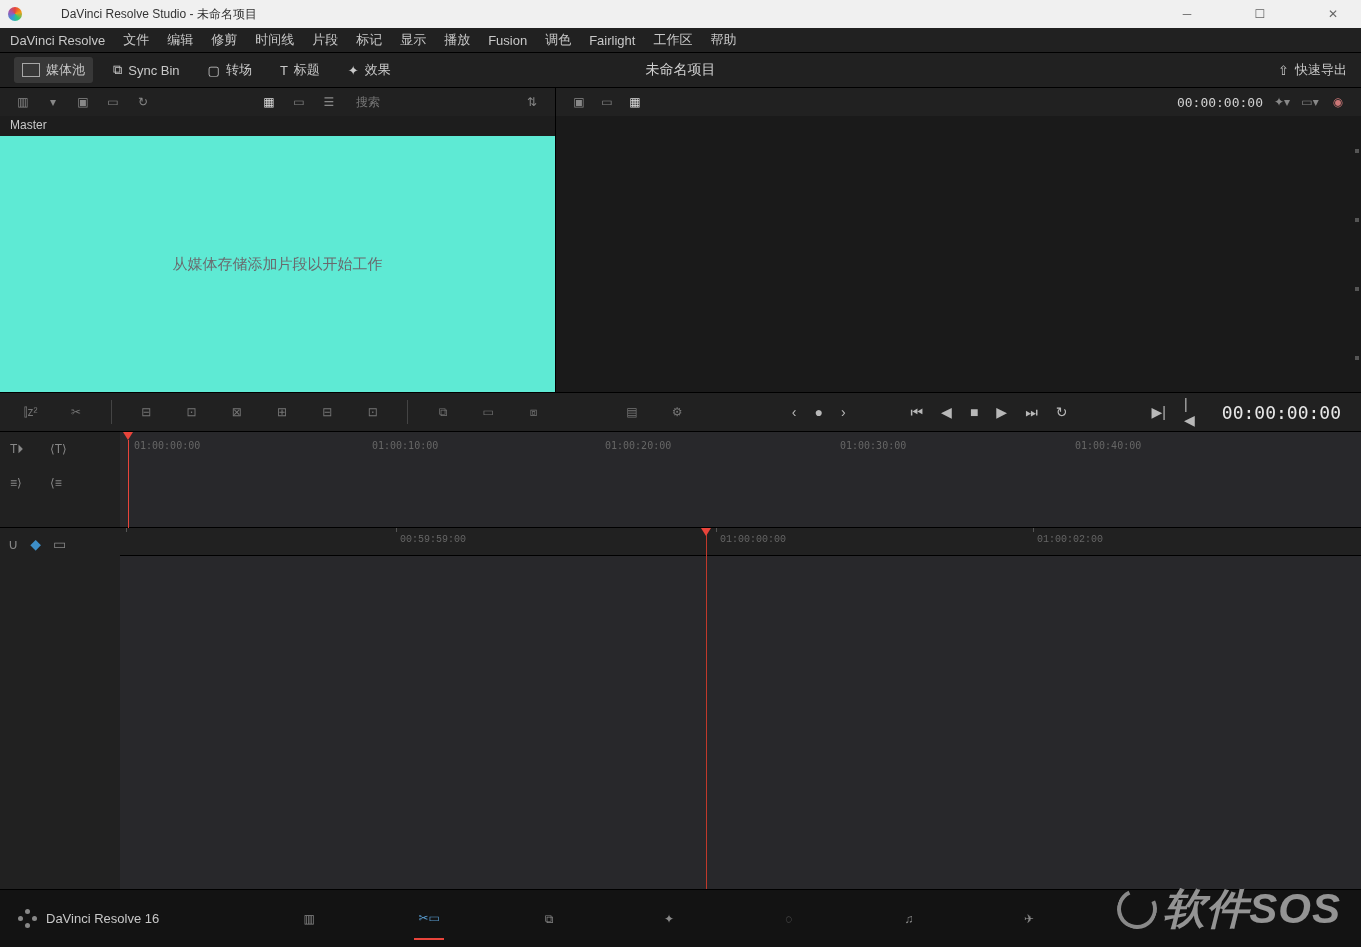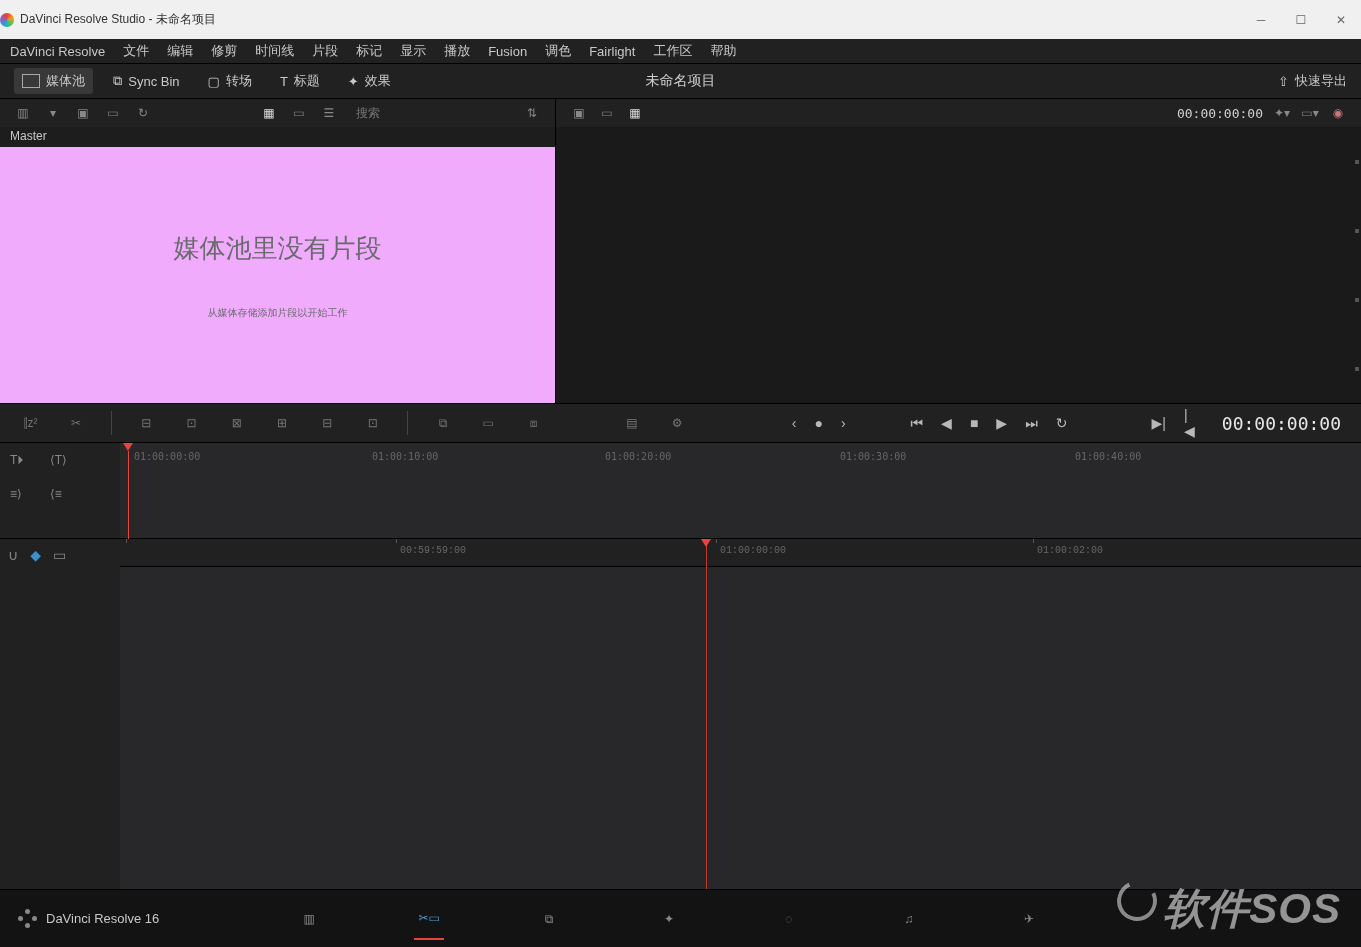--- a/index.html
+++ b/index.html
@@ -1,41 +1,41 @@
 <!DOCTYPE html>
 <html><head>
 <meta charset="utf-8">
 <style>
 * { margin:0; padding:0; box-sizing:border-box; user-select:none; }
 body { width:1361px; height:947px; background:#151515; font-family:"Microsoft YaHei",Arial,sans-serif; color:#b8b8b8; font-size:12px; overflow:hidden; position:relative; }
-.titlebar { height:39px; background:#f0f0f0; display:flex; align-items:center; padding:0 0; color:#333; }
+.titlebar { height:28px; background:#f0f0f0; display:flex; align-items:center; padding:0 8px; color:#333;gap:33px; }
 .titlebar .logo { width:14px; height:14px; border-radius:50%; background:conic-gradient(#e8443b,#f39c12,#2ecc71,#3498db,#9b59b6,#e8443b); margin-right:6px; }
 .titlebar .title { flex:1; font-size:12px; }
 .titlebar .winbtn { width:40px; height:28px; display:flex; align-items:center; justify-content:center; color:#666; }
 .menubar { height:24px; background:#212121; display:flex; align-items:center; padding:0 10px; gap:18px; color:#c8c8c8; font-size:13px; }
 .menubar div { cursor:default; }
 .toolbar1 { height:36px; background:#212121; border-top:1px solid #000; border-bottom:1px solid #000; display:flex; align-items:center; padding:0 14px; }
 .toolbtn { display:flex; align-items:center; gap:6px; padding:4px 8px; color:#c8c8c8; margin-right:12px; font-size:13px; }
 .toolbtn.active { background:#383838; border-radius:3px; }
 .toolicon { width:18px; height:14px; border:1px solid #a8a8a8; display:inline-block; position:relative; }
 .spacer { flex:1; }
 .project-title { position:absolute; left:50%; transform:translateX(-50%); color:#d0d0d0; font-size:14px; }
 .export-btn { display:flex; align-items:center; gap:6px; color:#c8c8c8; font-size:13px; }
 .row2 { height:28px; background:#212121; display:flex; }
 .row2-left { width:556px; display:flex; align-items:center; padding:0 14px; gap:12px; border-right:1px solid #000;}
 .row2-right { flex:1; display:flex; align-items:center; padding:0 14px; gap:10px; position:relative;}
 .small-icon { width:18px; height:14px; color:#888; display:flex; align-items:center; justify-content:center; }
 .search-box { flex:1; background:transparent; border:none; color:#888; font-size:12px; outline:none; margin-left:6px;}
 .tc-display { color:#d0d0d0; font-family:monospace; font-size:13px; margin-left:auto;}
 .body-split { display:flex; height:276px; }
-.media-pool { width:556px; background:#f0abfc; border-right:1px solid #000; display:flex; flex-direction:column;}
+.media-pool { width:556px; background:#5eead4; border-right:1px solid #000; display:flex; flex-direction:column;}
 .master-hdr { height:20px; background:#1d1d1d; padding:2px 10px; color:#c8c8c8; font-size:12px; }
 .media-empty { flex:1; display:flex; flex-direction:column; align-items:center; justify-content:center; color:#6a6a6e; }
 .media-empty .big { font-size:26px; margin-bottom:40px; }
-.media-empty .small { font-size:10px; }
+.media-empty .small { font-size:15px; }
 .viewer { flex:1; background:#1a1a1a; position:relative;}
 .side-scopes { position:absolute; right:0; top:0; width:6px; height:100%; display:flex; flex-direction:column; justify-content:space-around;}
 .side-scopes div { width:4px; height:4px; background:#555; margin-right:1px;}
 .edit-toolbar { height:40px; background:#212121; border-top:1px solid #000; border-bottom:1px solid #000; display:flex; align-items:center; padding:16px 20px; gap:24px;}
 .edit-icon { color:#757575; width:22px; height:22px; display:flex; align-items:center; justify-content:center;}
 .edit-sep { width:1px; height:24px; background:#444; }
 .transport { display:flex; align-items:center; gap:18px; margin-left:80px;}
 .transport .btn { color:#b8b8b8; font-size:14px;}
 .big-tc { color:#e8e8e8; font-family:monospace; font-size:18px; margin-left:auto;}
 .timeline-area { display:flex; height:96px; background:#28282b; border-bottom:1px solid #000;}
@@ -57,21 +57,21 @@
 .ruler2-tick::before { content:""; position:absolute; top:-6px; left:-4px; width:1px; height:4px; background:#555;}
 .playhead2 { position:absolute; top:0; left:586px; width:1px; height:380px; background:#c0392b;}
 .playhead2::before { content:""; position:absolute; top:0; left:-5px; border:5px solid transparent; border-top:8px solid #e8443b;}
 .bottom-nav { position:absolute; bottom:0; left:0; right:0; height:58px; background:#131313; display:flex; align-items:center; border-top:1px solid #000;}
 .bottom-logo { display:flex; align-items:center; gap:8px; padding:0 18px; color:#c8c8c8; font-size:13px;}
 .bottom-logo .dots { width:20px; height:20px; position:relative;}
 .bottom-logo .dots span { position:absolute; width:5px; height:5px; background:#888; border-radius:50%;}
 .bottom-pages { flex:1; display:flex; justify-content:center; gap:90px;}
 .page-btn { width:30px; height:42px; display:flex; align-items:center; justify-content:center; color:#888; position:relative;}
 .page-btn.active { color:#5a9fd4; border-bottom:2px solid #e8443b;}
-.watermark { position:absolute; right:20px; bottom:10px; color:rgba(255,255,255,0.55); font-size:42px; font-style:italic; font-weight:bold; letter-spacing:1px; display:flex; align-items:flex-start; gap:6px;}
+.watermark { position:absolute; right:20px; bottom:10px; color:rgba(255,255,255,0.55); font-size:42px; font-style:italic; font-weight:bold; letter-spacing:1px; display:flex; align-items:center; gap:6px;}
 .watermark .swirl { width:40px; height:40px; border:4px solid rgba(255,255,255,0.5); border-radius:50%; border-top-color:transparent; transform:rotate(20deg);}
 </style>
 </head>
 <body>
 
 <div class="titlebar">
   <div class="logo"></div>
   <div class="title">
     <span>DaVinci Resolve Studio</span>
     <span> - </span>
@@ -151,21 +151,20 @@
     <div class="small-icon">✦▾</div>
     <div class="small-icon">▭▾</div>
     <div class="small-icon" style="color:#c77;">◉</div>
   </div>
 </div>
 
 <div class="body-split">
   <div class="media-pool">
     <div class="master-hdr">Master</div>
     <div class="media-empty">
-      <div class="big">媒体池里没有片段</div>
       <div class="small">从媒体存储添加片段以开始工作</div>
     </div>
   </div>
   <div class="viewer">
     <div class="side-scopes">
       <div></div>
         <div></div>
         <div></div>
         <div></div>
     </div>

